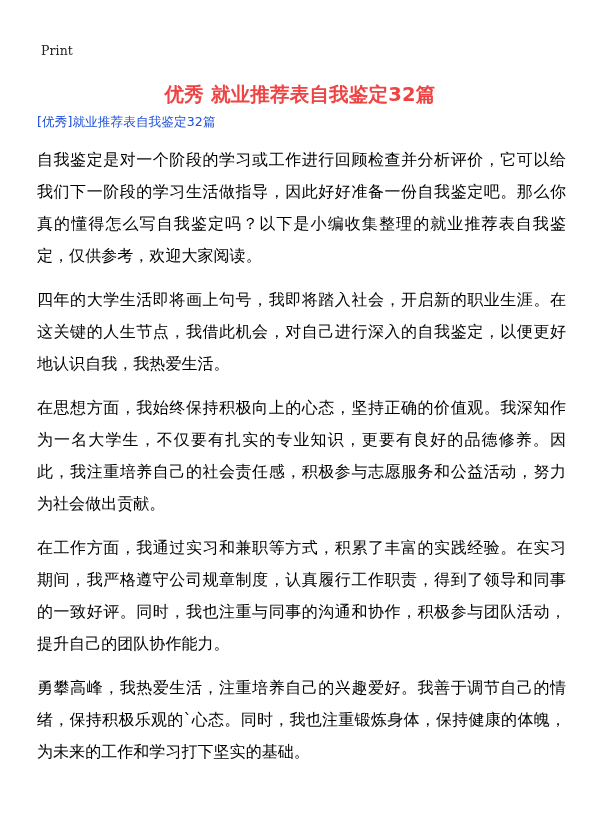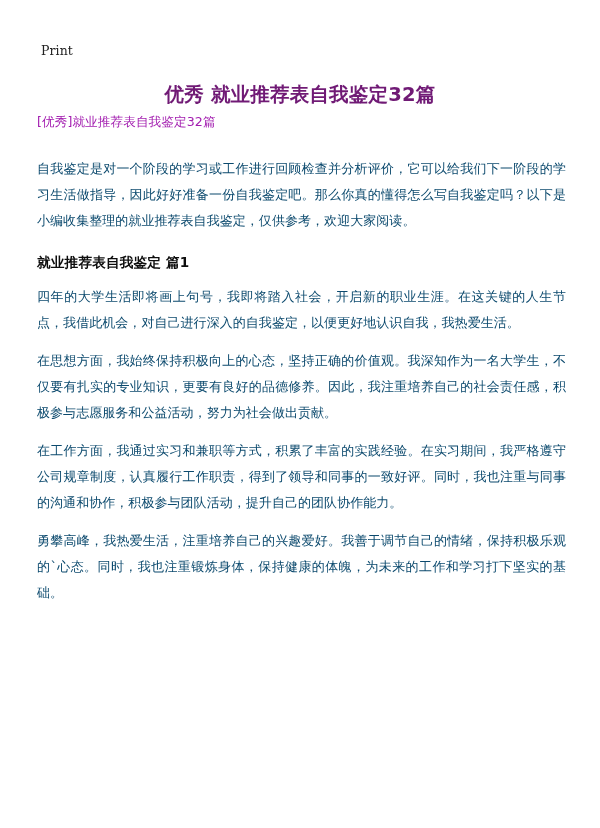--- a/index.html
+++ b/index.html
@@ -55,51 +55,51 @@
   .doc-title {
     position: absolute;
     left: 0;
     top: 70px;
     width: 600px;
     text-align: center;
     font-size: 19.5px;
     font-weight: 700;
     letter-spacing: 0.2px;
     line-height: 1.25;
-    color: #701a75;
+    color: #ef4444;
   }
 
   .content {
     position: absolute;
     left: 37px;
     top: 112px;
     width: 529px;
   }
 
   .subtitle {
     font-size: 12.6px;
     line-height: 20px;
-    color: #a21caf;
-    margin: 0 0 24px 0;
+    color: #1d4ed8;
+    margin: 0 0 12px 0;
     letter-spacing: 0.1px;
   }
 
   .section-heading {
     font-size: 13.6px;
     font-weight: 700;
     line-height: 22px;
     color: #0d0d0d;
     margin: 17px 0 11px 0;
     letter-spacing: 0.2px;
   }
 
   .para {
-    font-size: 13px;
-    line-height: 26px;
-    color: #0c4a6e;
+    font-size: 16px;
+    line-height: 32px;
+    color: #000000;
     margin: 0 0 12px 0;
     text-align: justify;
     text-justify: inter-ideograph;
     letter-spacing: 0.05px;
     word-break: break-all;
   }
 
   .para:last-child {
     margin-bottom: 0;
   }
@@ -116,21 +116,20 @@
   <div class="doc">
 
     <h1 class="doc-title">优秀 就业推荐表自我鉴定32篇</h1>
 
     <div class="content">
 
       <p class="subtitle">[优秀]就业推荐表自我鉴定32篇</p>
 
       <p class="para">自我鉴定是对一个阶段的学习或工作进行回顾检查并分析评价，它可以给我们下一阶段的学习生活做指导，因此好好准备一份自我鉴定吧。那么你真的懂得怎么写自我鉴定吗？以下是小编收集整理的就业推荐表自我鉴定，仅供参考，欢迎大家阅读。</p>
 
-      <h2 class="section-heading">就业推荐表自我鉴定 篇1</h2>
 
       <p class="para">四年的大学生活即将画上句号，我即将踏入社会，开启新的职业生涯。在这关键的人生节点，我借此机会，对自己进行深入的自我鉴定，以便更好地认识自我，我热爱生活。</p>
 
 
       <p class="para">在思想方面，我始终保持积极向上的心态，坚持正确的价值观。我深知作为一名大学生，不仅要有扎实的专业知识，更要有良好的品德修养。因此，我注重培养自己的社会责任感，积极参与志愿服务和公益活动，努力为社会做出贡献。</p>
 
       <p class="para">在工作方面，我通过实习和兼职等方式，积累了丰富的实践经验。在实习期间，我严格遵守公司规章制度，认真履行工作职责，得到了领导和同事的一致好评。同时，我也注重与同事的沟通和协作，积极参与团队活动，提升自己的团队协作能力。</p>
 
       <p class="para">勇攀高峰，我热爱生活，注重培养自己的兴趣爱好。我善于调节自己的情绪，保持积极乐观的`心态。同时，我也注重锻炼身体，保持健康的体魄，为未来的工作和学习打下坚实的基础。</p>
 

